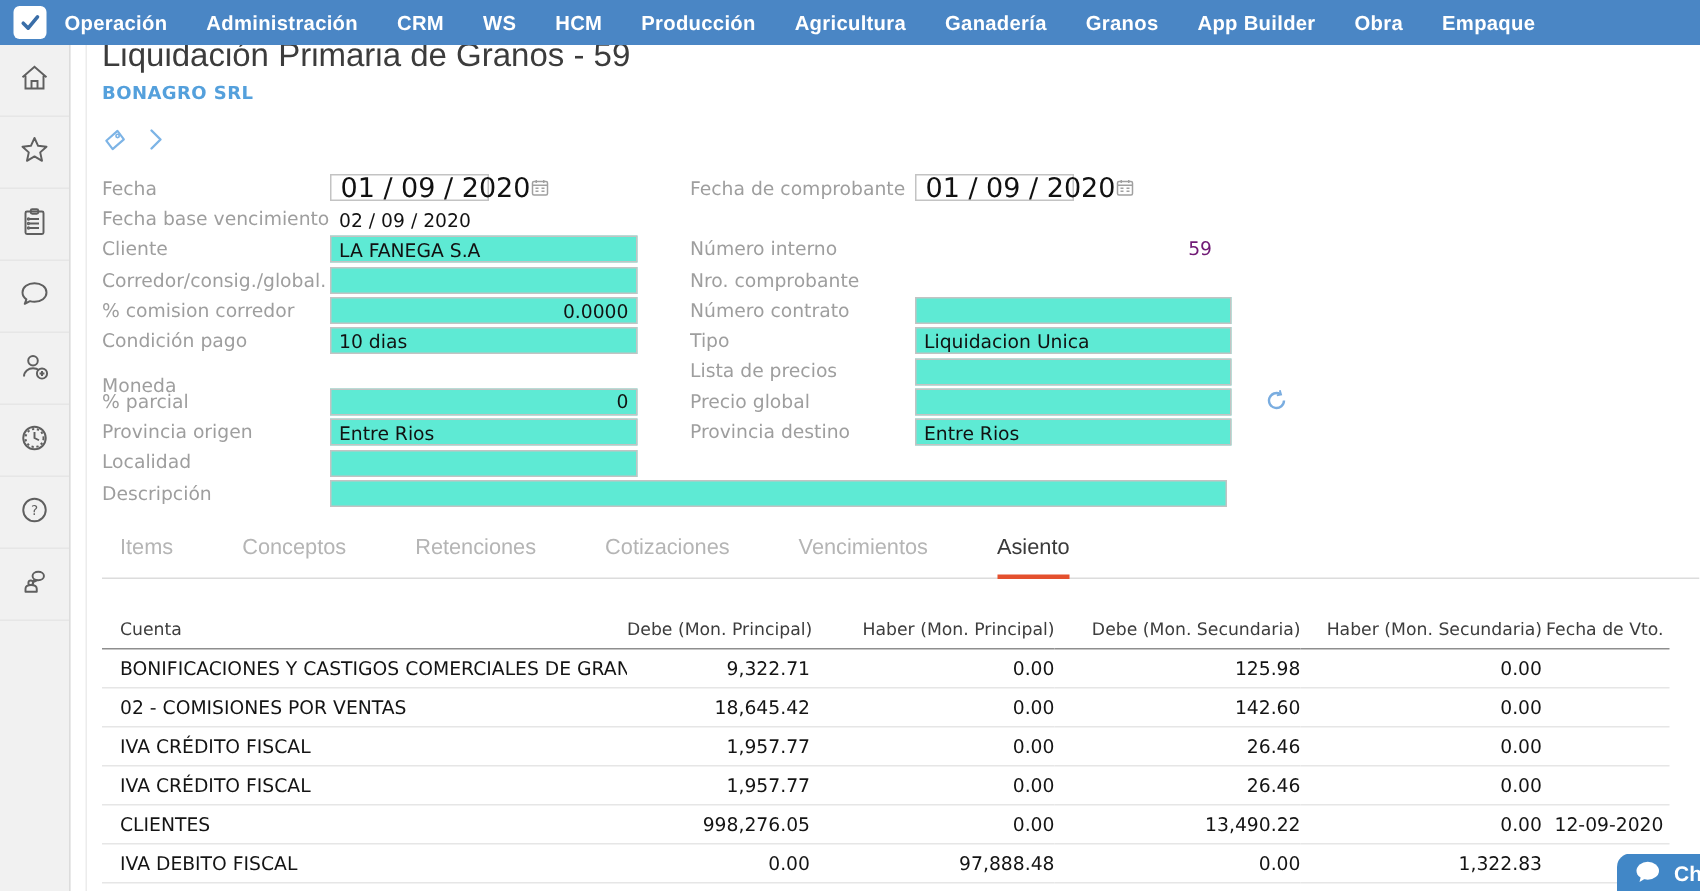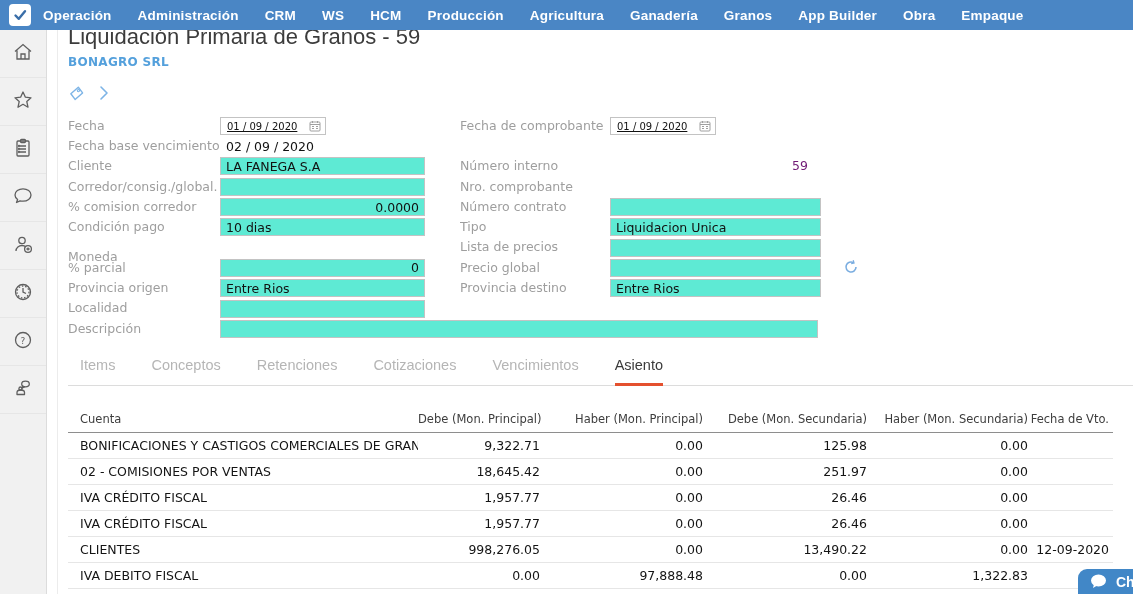--- a/index.html
+++ b/index.html
@@ -34,26 +34,26 @@
   .fld{grid-column:2;}
   .flabel.r{grid-column:4;}
   .fld.r{grid-column:5;}
   input.tbox{width:100%;box-sizing:border-box;height:18px;border:1px solid #c3c3c3;
     font-family:"DejaVu Sans",sans-serif;font-size:12.5px;color:#111;padding:0 5px;background:#5eead4;}
   input.tbox.num{text-align:right;}
   input.tbox.wide{width:598px;}
   .fld.widefld{grid-column:2 / 6;}
   .datebox{display:inline-flex;align-items:center;justify-content:space-between;width:106px;height:18px;
     border:1px solid #c3c3c3;box-sizing:border-box;padding:0 4px 0 6px;cursor:pointer;background:#fff;}
-  .datebox .val{font-size:10px;color:#111;white-space:nowrap;text-decoration:underline;}
+  .datebox .val{font-size:18px;color:#111;white-space:nowrap;}
   .plainval{font-size:12.5px;color:#111;padding-left:6px;white-space:nowrap;}
   .roval{display:block;text-align:right;padding-right:13px;font-size:12.5px;color:#701a75;}
   .refresh{grid-column:6;margin-left:22px;cursor:pointer;line-height:0;}
   
-  .tabs{margin-top:19px;display:flex;gap:36px;border-bottom:1px solid #dcdcdc;
+  .tabs{margin-top:19px;display:flex;gap:46px;border-bottom:1px solid #dcdcdc;
     font-family:"Liberation Sans",sans-serif;font-size:14.5px;padding-left:12px;}
   .tab{color:#b5b5b5;padding-bottom:10px;cursor:pointer;white-space:nowrap;}
   .tab.active{color:#3a3a3a;font-weight:500;border-bottom:3px solid #e4502e;margin-bottom:-1px;}
   
   table.asiento{margin-top:23px;width:1045px;border-collapse:collapse;table-layout:fixed;}
   table.asiento th{font-size:11.5px;font-weight:400;color:#3d3d3d;text-align:right;
     padding:3px 0 6px 0;border-bottom:1px solid #8e8e8e;white-space:nowrap;}
   table.asiento th:first-child{text-align:left;padding-left:12px;}
   table.asiento th:last-child{padding-right:4px;}
   table.asiento td{font-size:12.5px;color:#141414;text-align:right;padding:5px 0;
@@ -254,21 +254,21 @@
           <td>9,322.71</td>
           <td>0.00</td>
           <td>125.98</td>
           <td>0.00</td>
           <td></td>
         </tr>
         <tr>
           <td>02 - COMISIONES POR VENTAS</td>
           <td>18,645.42</td>
           <td>0.00</td>
-          <td>251.97</td>
+          <td>142.60</td>
           <td>0.00</td>
           <td></td>
         </tr>
         <tr>
           <td>IVA CRÉDITO FISCAL</td>
           <td>1,957.77</td>
           <td>0.00</td>
           <td>26.46</td>
           <td>0.00</td>
           <td></td>

